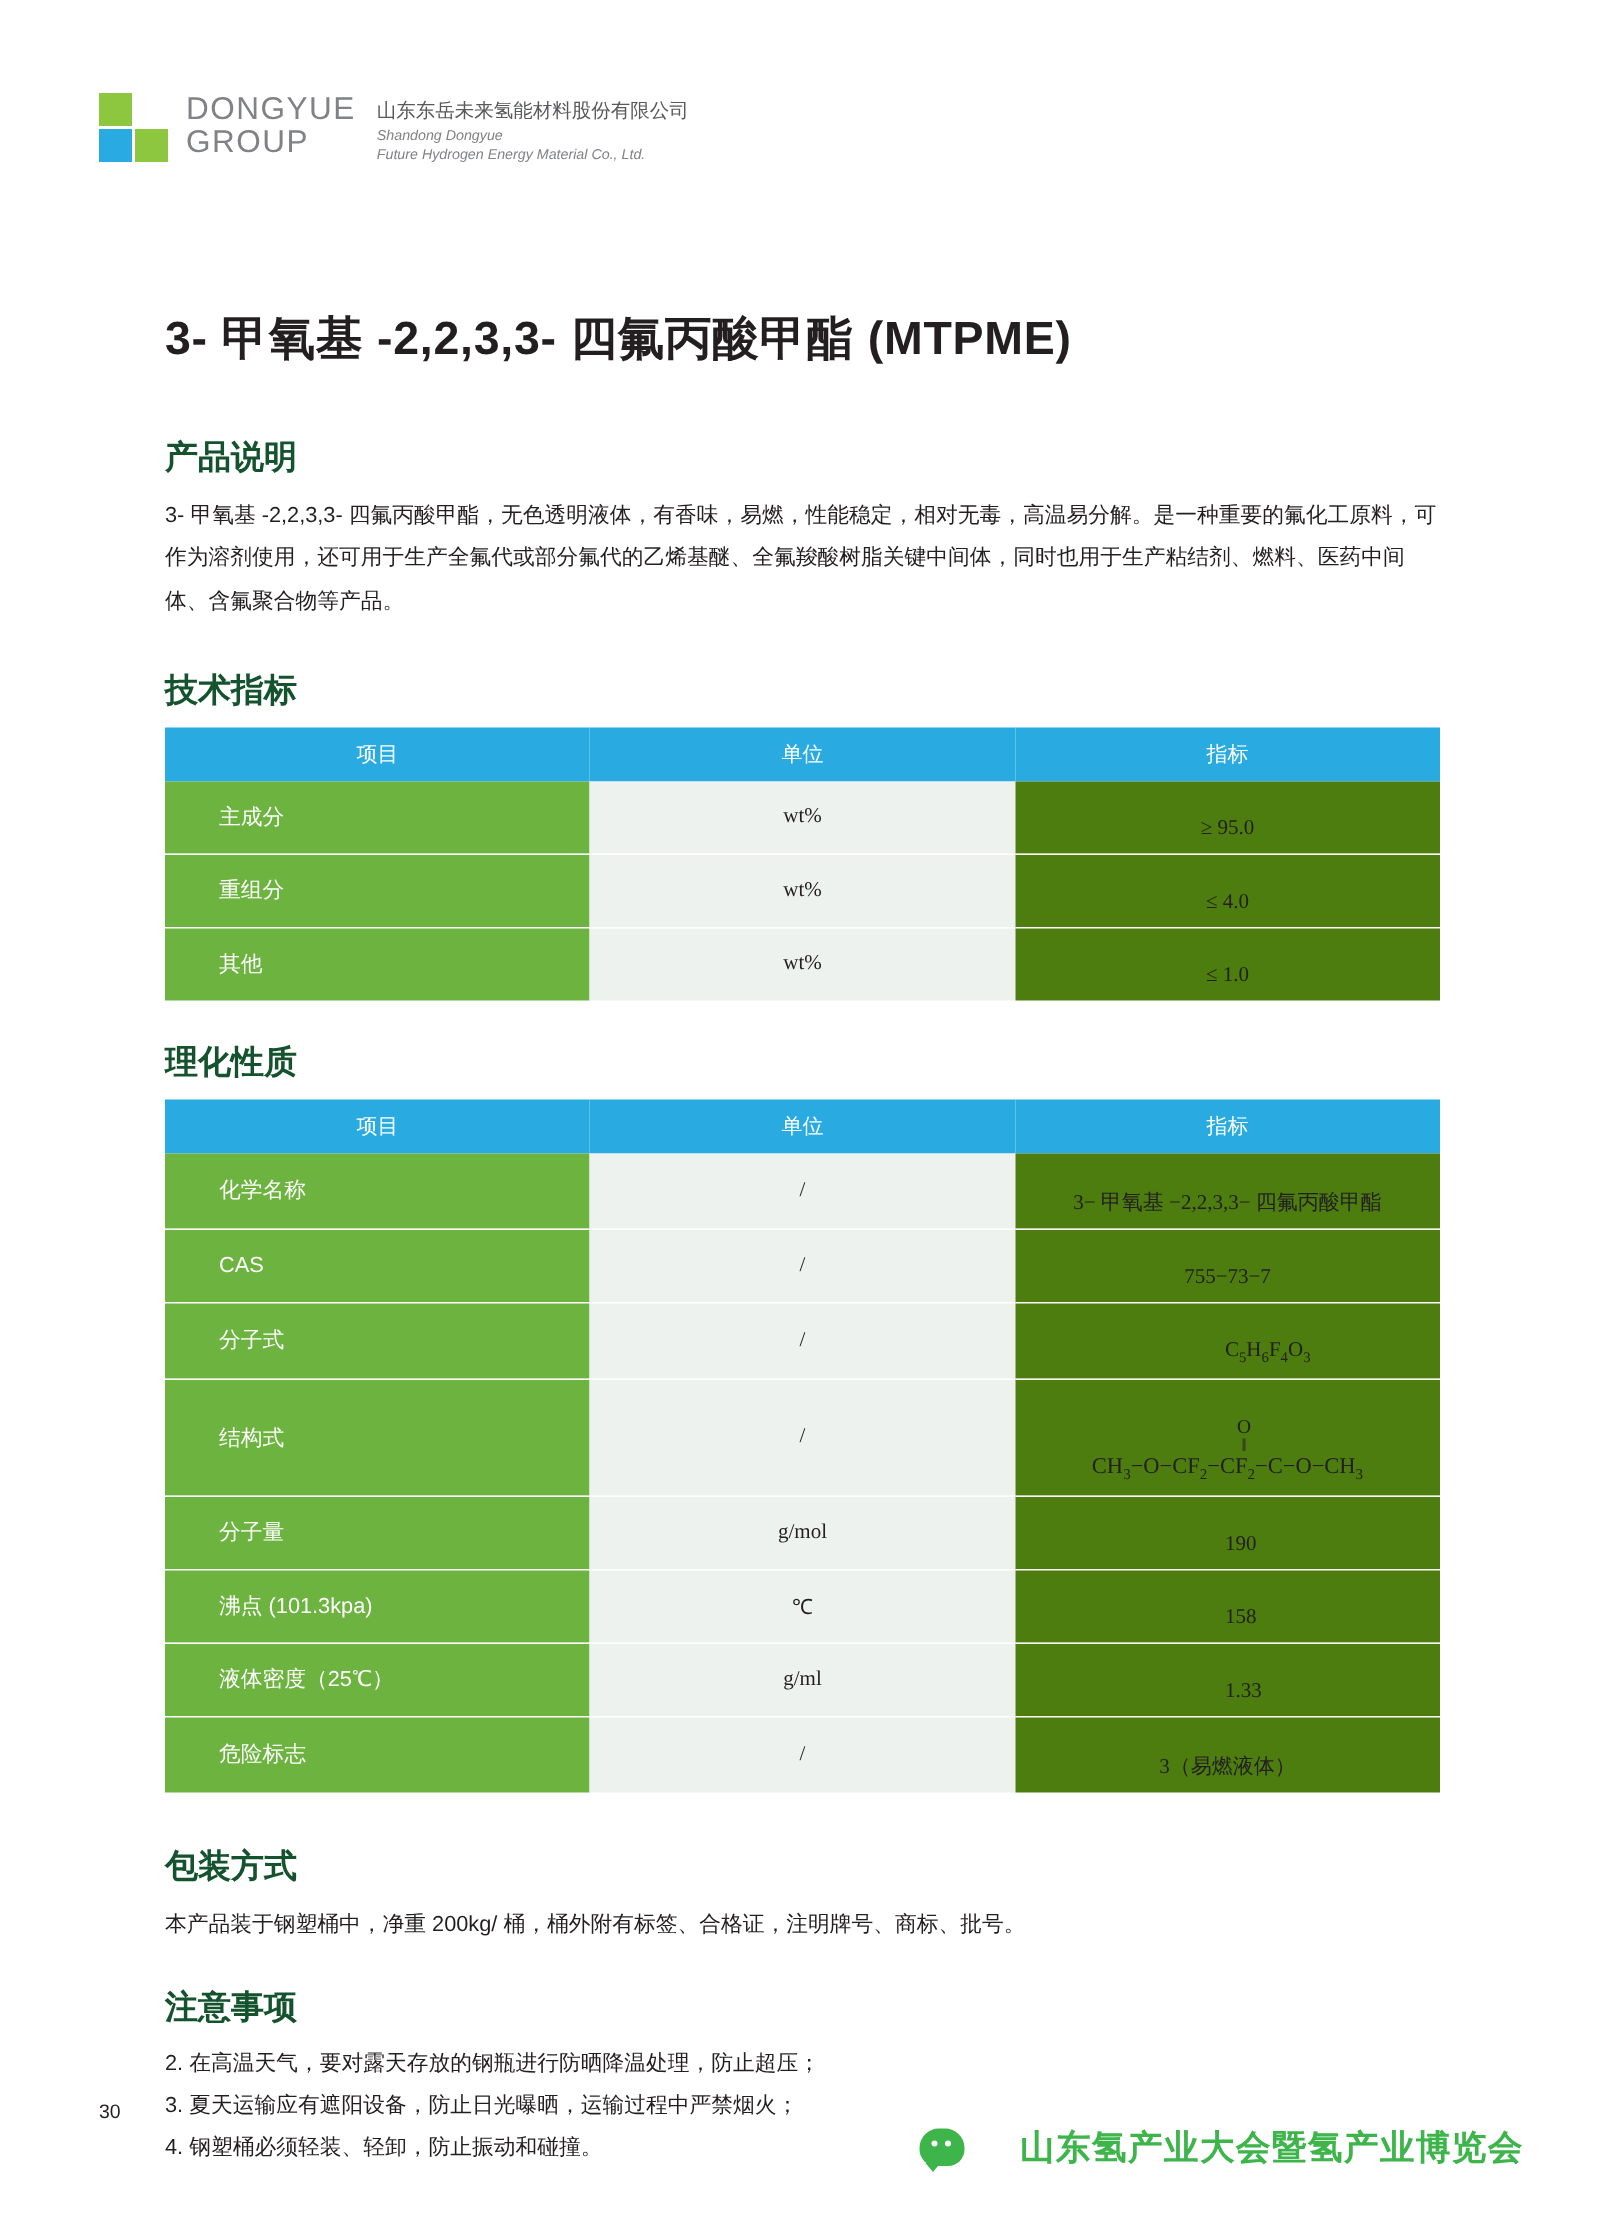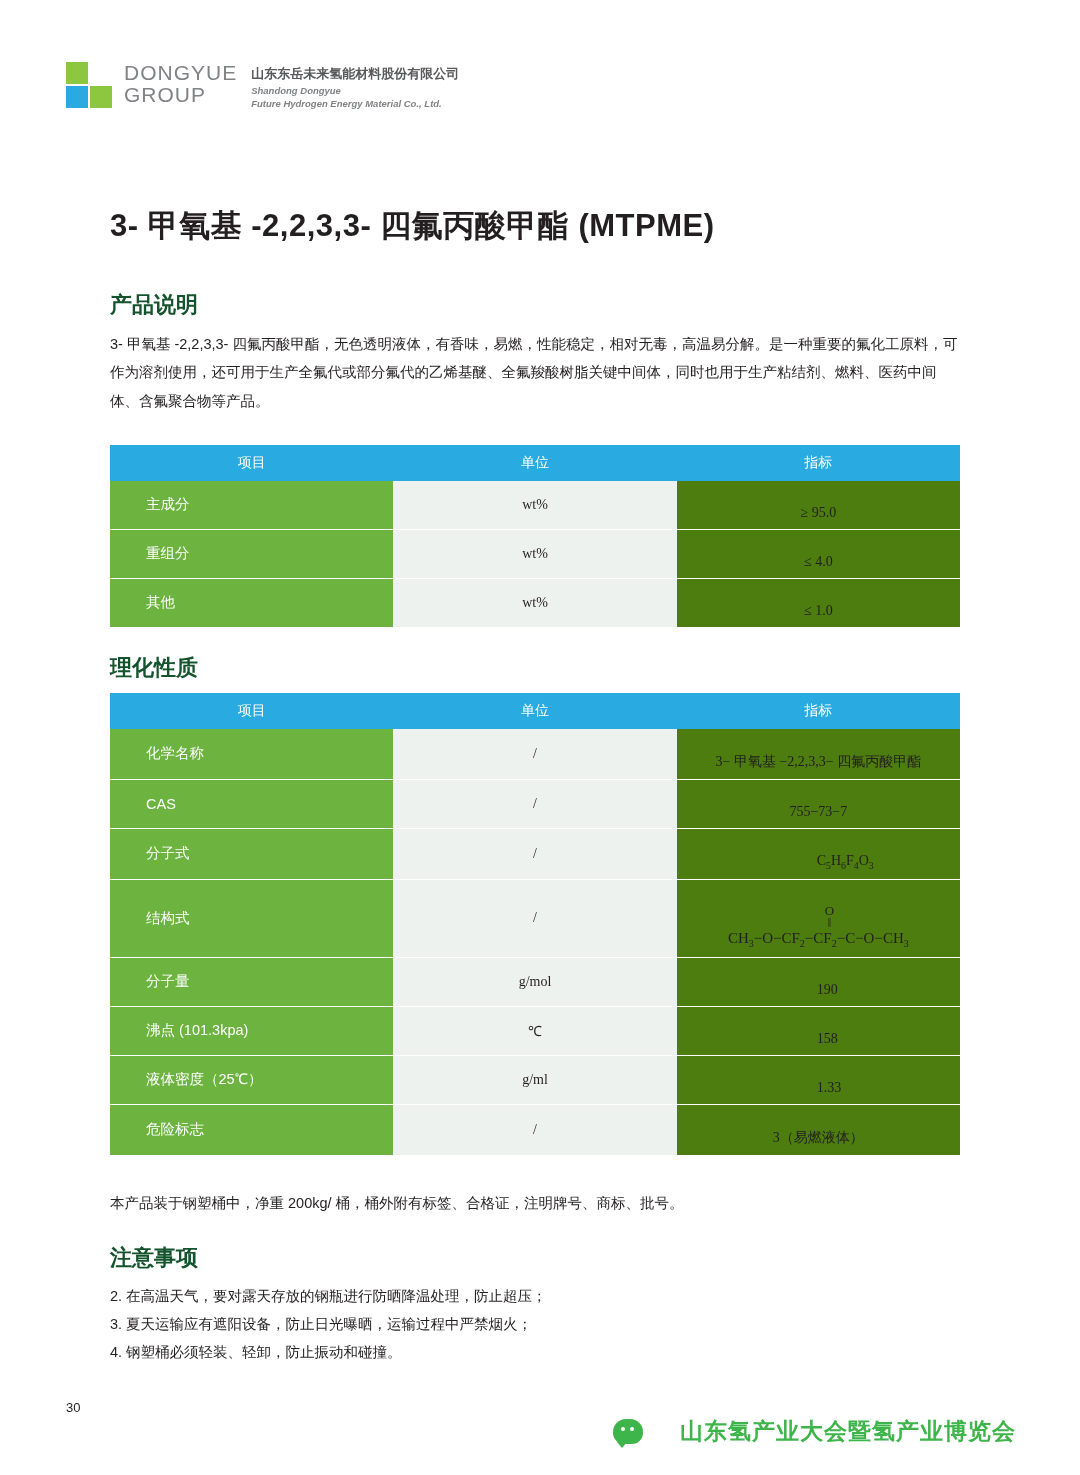--- a/index.html
+++ b/index.html
@@ -55,21 +55,20 @@
   }
   .logo-name .l1, .logo-name .l2 {
     font-size: 21px;
     letter-spacing: 1px;
     font-weight: 400;
     color: #808285;
   }
   .logo-cn {
     margin-left: 14px;
     padding-top: 2px;
-    font-weight: bold;
   }
   .logo-cn .cn {
     font-size: 13px;
     color: #58595b;
     line-height: 1.5;
   }
   .logo-cn .en {
     font-size: 9.5px;
     color: #808285;
     line-height: 1.45;
@@ -265,20 +264,21 @@
   <div class="doc-title">3- 甲氧基 -2,2,3,3- 四氟丙酸甲酯 (MTPME)</div>
 
   <div class="content">
 
     <div class="block">
       <div class="section-heading">产品说明</div>
       <p class="body-text">3- 甲氧基 -2,2,3,3- 四氟丙酸甲酯，无色透明液体，有香味，易燃，性能稳定，相对无毒，高温易分解。是一种重要的氟化工原料，可作为溶剂使用，还可用于生产全氟代或部分氟代的乙烯基醚、全氟羧酸树脂关键中间体，同时也用于生产粘结剂、燃料、医药中间体、含氟聚合物等产品。</p>
     </div>
 
     <div class="block" style="margin-top:30px;">
+      <div class="section-heading">技术指标</div>
       <table class="spec">
         <thead>
           <tr>
             <th>项目</th>
             <th>单位</th>
             <th>指标</th>
           </tr>
         </thead>
         <tbody>
           <tr>
@@ -355,20 +355,21 @@
           <tr>
             <td class="lbl">危险标志</td>
             <td class="unit">/</td>
             <td class="val">3（易燃液体）</td>
           </tr>
         </tbody>
       </table>
     </div>
 
     <div class="block" style="margin-top:34px;">
+      <div class="section-heading">包装方式</div>
       <p class="body-text">本产品装于钢塑桶中，净重 200kg/ 桶，桶外附有标签、合格证，注明牌号、商标、批号。</p>
     </div>
 
     <div class="block" style="margin-top:26px;">
       <div class="section-heading">注意事项</div>
       <div class="notes-list">
         <div>2. 在高温天气，要对露天存放的钢瓶进行防晒降温处理，防止超压；</div>
         <div>3. 夏天运输应有遮阳设备，防止日光曝晒，运输过程中严禁烟火；</div>
         <div>4. 钢塑桶必须轻装、轻卸，防止振动和碰撞。</div>
       </div>

